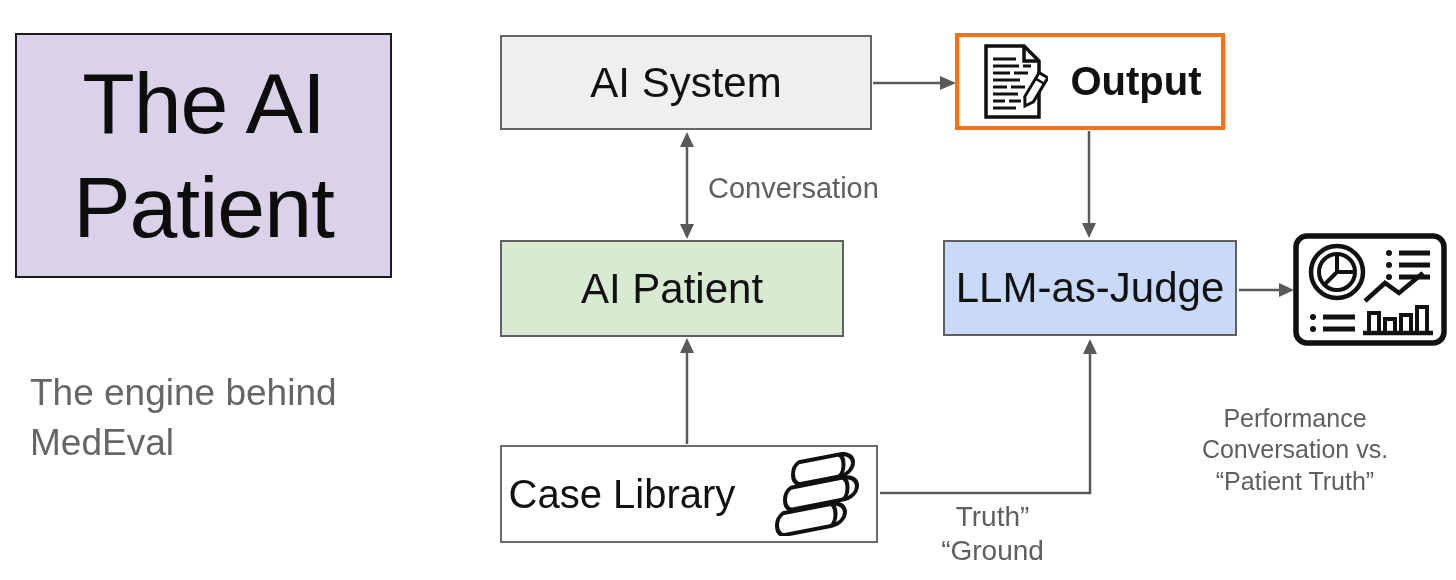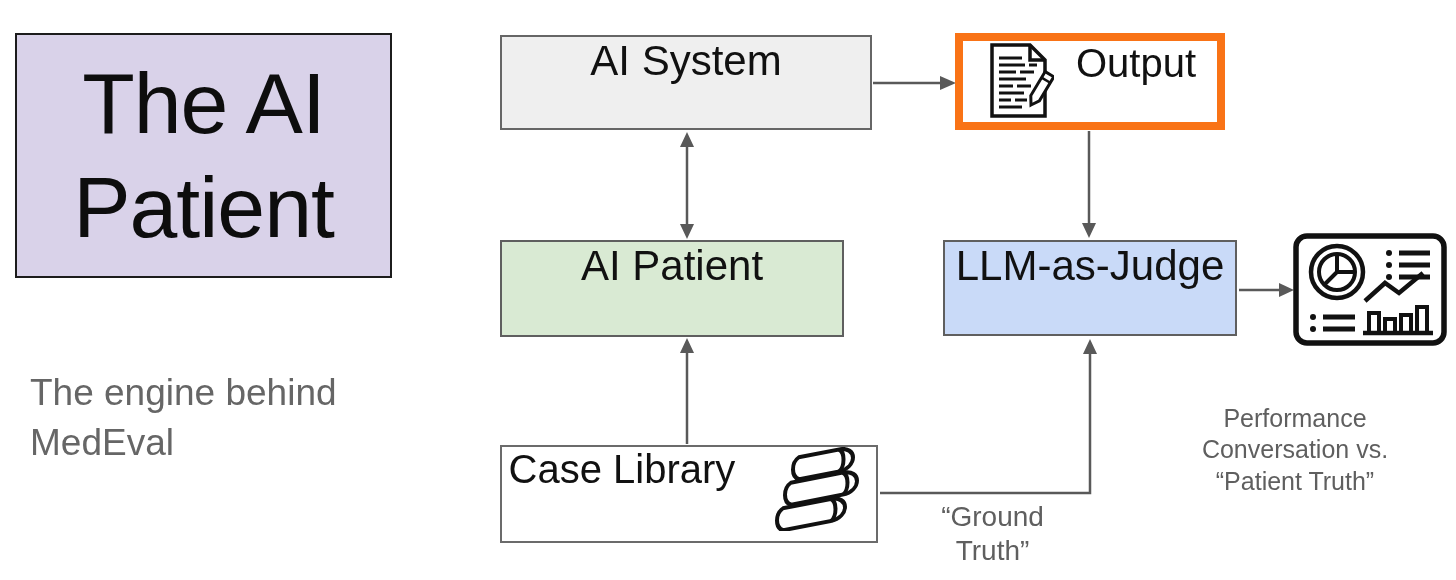--- a/index.html
+++ b/index.html
@@ -16,25 +16,25 @@
   .title-text{
     font-size:86px;line-height:1.2;color:#0d0d0d;text-align:center;
     width:320px;letter-spacing:-1px;
   }
   .subtitle{
     position:absolute;left:30px;top:368px;width:400px;
     font-size:37px;line-height:1.35;color:#666666;
   }
   
   .node{
-    position:absolute;box-sizing:border-box;display:flex;align-items:flex-start;
+    position:absolute;box-sizing:border-box;display:flex;align-items:center;
     justify-content:center;font-size:42px;color:#111111;
   }
   .node-ai-system{left:500px;top:35px;width:372px;height:95px;background:#efefef;border:2px solid #666666;}
-  .node-output{left:955px;top:33px;width:270px;height:97px;background:#ffffff;border:8px solid #f97316;gap:22px;font-size:40px;}
+  .node-output{left:955px;top:33px;width:270px;height:97px;background:#ffffff;border:4px solid #f97316;gap:22px;font-size:40px;font-weight:bold;}
   .node-ai-patient{left:500px;top:240px;width:344px;height:97px;background:#d9ead3;border:2px solid #5f5f5f;}
   .node-llm-judge{left:943px;top:240px;width:294px;height:96px;background:#c9daf8;border:2px solid #5f5f5f;}
   .node-case-library{left:500px;top:445px;width:378px;height:98px;background:#ffffff;border:2px solid #6b6b6b;gap:34px;font-size:40px;}
   
   .edge-label{position:absolute;color:#5f5f5f;text-align:center;}
   .label-conversation{left:708px;top:172px;font-size:29px;text-align:left;}
   .label-ground-truth{left:905px;top:500px;width:175px;font-size:28px;line-height:1.22;}
   .label-performance{left:1180px;top:403px;width:230px;font-size:25px;line-height:1.25;}
   
   .dashboard-wrap{position:absolute;left:1293px;top:233px;width:154px;height:113px;}
@@ -170,24 +170,25 @@
           <rect x="76" y="80" width="10" height="20"></rect>
           <rect x="92" y="86" width="10" height="14"></rect>
           <rect x="108" y="82" width="10" height="18"></rect>
           <rect x="124" y="74" width="10" height="26"></rect>
         </g>
         <path d="M72 68 L92 50 L106 60 L130 40" stroke-width="4.5"></path>
       </g>
     </svg>
   </div>
 
+  <div class="edge-label label-conversation">Conversation</div>
 
   <div class="edge-label label-ground-truth">
+    <div>Truth”</div>
     <div>“Ground</div>
-    <div>Truth”</div>
   </div>
 
   <div class="edge-label label-performance">
     <div>Performance</div>
     <div>Conversation vs.</div>
     <div>“Patient Truth”</div>
   </div>
 
 </div>
 

